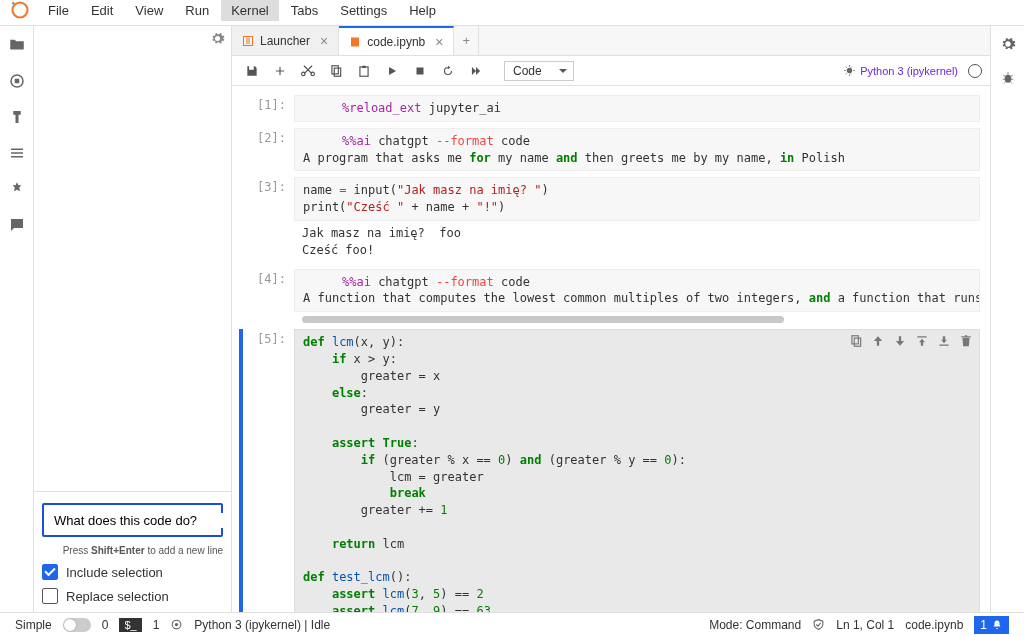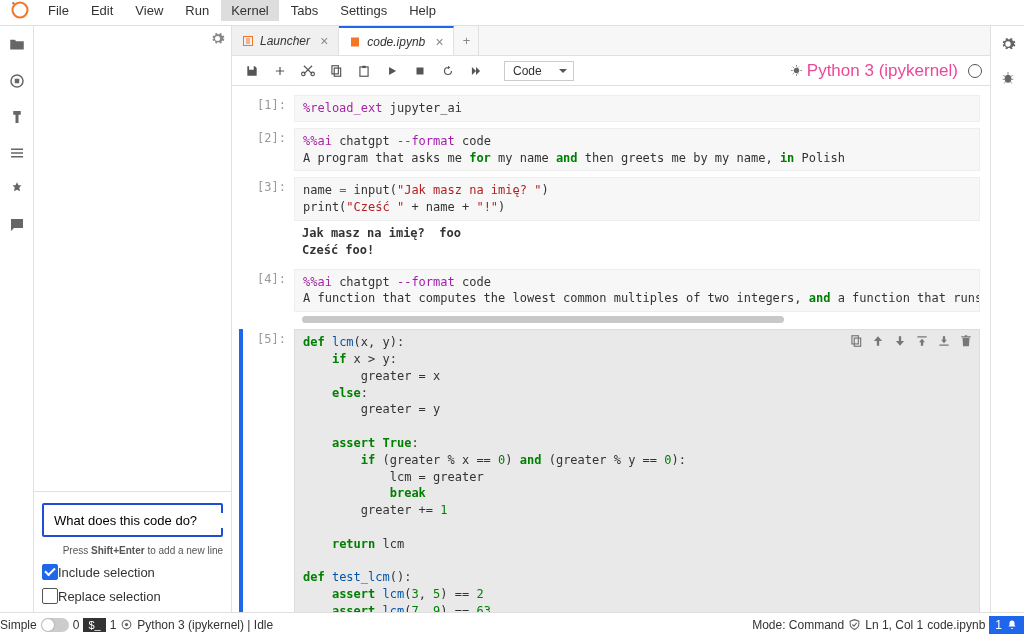--- a/index.html
+++ b/index.html
@@ -15,63 +15,63 @@
 .left-stack { width: 198px; border-right: 1px solid #e0e0e0; display: flex; flex-direction: column; }
 .left-top { flex: 0 0 auto; height: 26px; display: flex; justify-content: flex-end; align-items: center; padding: 0 6px; border-bottom: 1px solid transparent; }
 .left-content { flex: 1; }
 .left-divider { height: 4px; border-top: 1px solid #e0e0e0; }
 .chat-panel { padding: 8px; display: flex; flex-direction: column; gap: 8px; }
 .chat-input-wrap { border: 2px solid #1d4ed8; border-radius: 2px; display: flex; align-items: center; padding: 6px 4px 6px 10px; }
 .chat-input { flex: 1; border: none; outline: none; font-size: 13px; }
 .send-icon { width: 18px; height: 18px; fill: #1e66eb; }
 .hint { font-size: 10px; color: #555; text-align: right; }
 .hint b { font-weight: 600; }
-.chk-row { display: flex; align-items: center; gap: 0; font-size: 13px; }
+.chk-row { display: flex; align-items: center; gap: 8px; font-size: 13px; }
 .chk { width: 16px; height: 16px; border: 1.5px solid #555; border-radius: 2px; display: flex; align-items: center; justify-content: center; }
 .chk.checked { background: #1e66eb; border-color: #1e66eb; }
 .chk.checked::after { content: ""; width: 4px; height: 8px; border: solid #fff; border-width: 0 2px 2px 0; transform: rotate(45deg) translate(-1px,-1px); }
 .work-area { flex: 1; display: flex; flex-direction: column; min-width: 0; }
-.tabbar { display: flex; align-items: stretch; height: 30px; border-bottom: 1px solid #e0e0e0; background: #f7f7f7; font-style: italic; }
+.tabbar { display: flex; align-items: stretch; height: 30px; border-bottom: 1px solid #e0e0e0; background: #f7f7f7; }
 .tab { display: flex; align-items: center; gap: 6px; padding: 0 10px; border-right: 1px solid #e0e0e0; background: #f0f0f0; font-size: 12px; }
 .tab.active { background: #fff; border-top: 2px solid #1e66eb; }
 .tab .x { color: #888; font-size: 14px; margin-left: 4px; }
 .tab-add { display:flex; align-items:center; padding:0 8px; color:#888; border-right:1px solid #e0e0e0;}
 .tab-icon { width:12px; height:12px; }
 .nb-toolbar { display:flex; align-items:center; height:30px; border-bottom:1px solid #e0e0e0; padding:0 8px; gap:4px; font-size:12px;}
 .tb-spacer { flex:1; }
 .tb-btn { width:24px; height:24px; display:flex; align-items:center; justify-content:center; color:#555; }
 .tb-btn svg { width:14px; height:14px; fill:#555; }
 .tb-sep { width:8px; }
 .celltype-select { border:1px solid #ccc; padding:2px 22px 2px 8px; font-size:12px; background:#fff; position:relative; min-width:70px; }
 .celltype-select::after { content:""; position:absolute; right:6px; top:50%; border:4px solid transparent; border-top-color:#555; transform:translateY(-2px);}
-.kernel-label { color:#ec4899; font-size:17px;text-align:right; }
+.kernel-label { color:#6d28d9; font-size:11px;text-align:right; }
 .kernel-circle { width:14px; height:14px; border:1.5px solid #555; border-radius:50%; margin-left:6px; }
 .bug-icon-mini { width:13px; height:13px; }
 .notebook { flex:1; overflow-y:auto; padding: 6px 10px 10px 10px; }
 .cell { display:flex; padding: 3px 0; }
 .prompt { width:52px; text-align:right; padding-right:8px; color:#999; font-family:Menlo,Consolas,monospace; font-size:12px; padding-top:3px; flex-shrink:0;}
 .cell-body { flex:1; min-width:0; }
 .code-input { background:#f7f7f7; border:1px solid #eee; padding:4px 8px; font-family:Menlo,Consolas,monospace; font-size:12px; line-height:1.4; white-space:pre; overflow-x:hidden; position:relative; }
 .cell.selected .code-input { background:#e9e9e9; border:1px solid #ddd; }
 .cell.selected { position:relative; }
 .cell.selected::before { content:""; position:absolute; left:-3px; top:3px; bottom:3px; width:4px; background:#1e66eb; }
 .cell-toolbar { position:absolute; right:6px; top:4px; display:flex; gap:8px; }
 .cell-toolbar svg { width:14px; height:14px; fill:#777; }
-.output { font-family:Menlo,Consolas,monospace; font-size:12px; line-height:1.4; padding:4px 8px; white-space:pre;font-weight:bold; }
+.output { font-family:Menlo,Consolas,monospace; font-size:12px; line-height:1.4; padding:4px 8px; white-space:pre; }
 .hscroll { height:7px; background:transparent; margin:4px 8px 0 8px; position:relative; }
 .hscroll-thumb { position:absolute; left:0; width:72%; top:0; bottom:0; background:#c8c8c8; border-radius:4px; }
 .tok-kw { color:#008000; font-weight:bold; }
 .tok-op { color:#666; }
 .tok-str { color:#b22222; }
 .tok-num { color:#008000; }
-.tok-mag { color:#a626a4; }
+.tok-mag { color:#a626a4;margin-left:39px; }
 .tok-fn { color:#0055aa; }
-.tok-cmd { color:#a21caf; }
+.tok-cmd { color:#ef4444; }
 .right-bar { width:34px; border-left:1px solid #e0e0e0; display:flex; flex-direction:column; align-items:center; padding-top:10px; gap:18px; }
-.statusbar { height:24px; border-top:1px solid #e0e0e0; display:flex; align-items:center; padding:0 0; font-size:12px; gap:4px; }
+.statusbar { height:24px; border-top:1px solid #e0e0e0; display:flex; align-items:center; padding:0 15px; font-size:12px; gap:11px; }
 .toggle { width:28px; height:14px; background:#ccc; border-radius:7px; position:relative; }
 .toggle::after { content:""; position:absolute; left:1px; top:1px; width:12px; height:12px; background:#fff; border-radius:50%; box-shadow:0 0 2px rgba(0,0,0,.3);}
 .sb-spacer { flex:1; }
 .sb-badge { background:#1e66eb; color:#fff; padding:2px 6px; display:flex; align-items:center; gap:4px;}
 .sb-black { background:#333; color:#fff; padding:1px 5px; font-size:11px; }
 .sb-icon { width:13px; height:13px; }
 </style>
 </head>
 <body>
 

